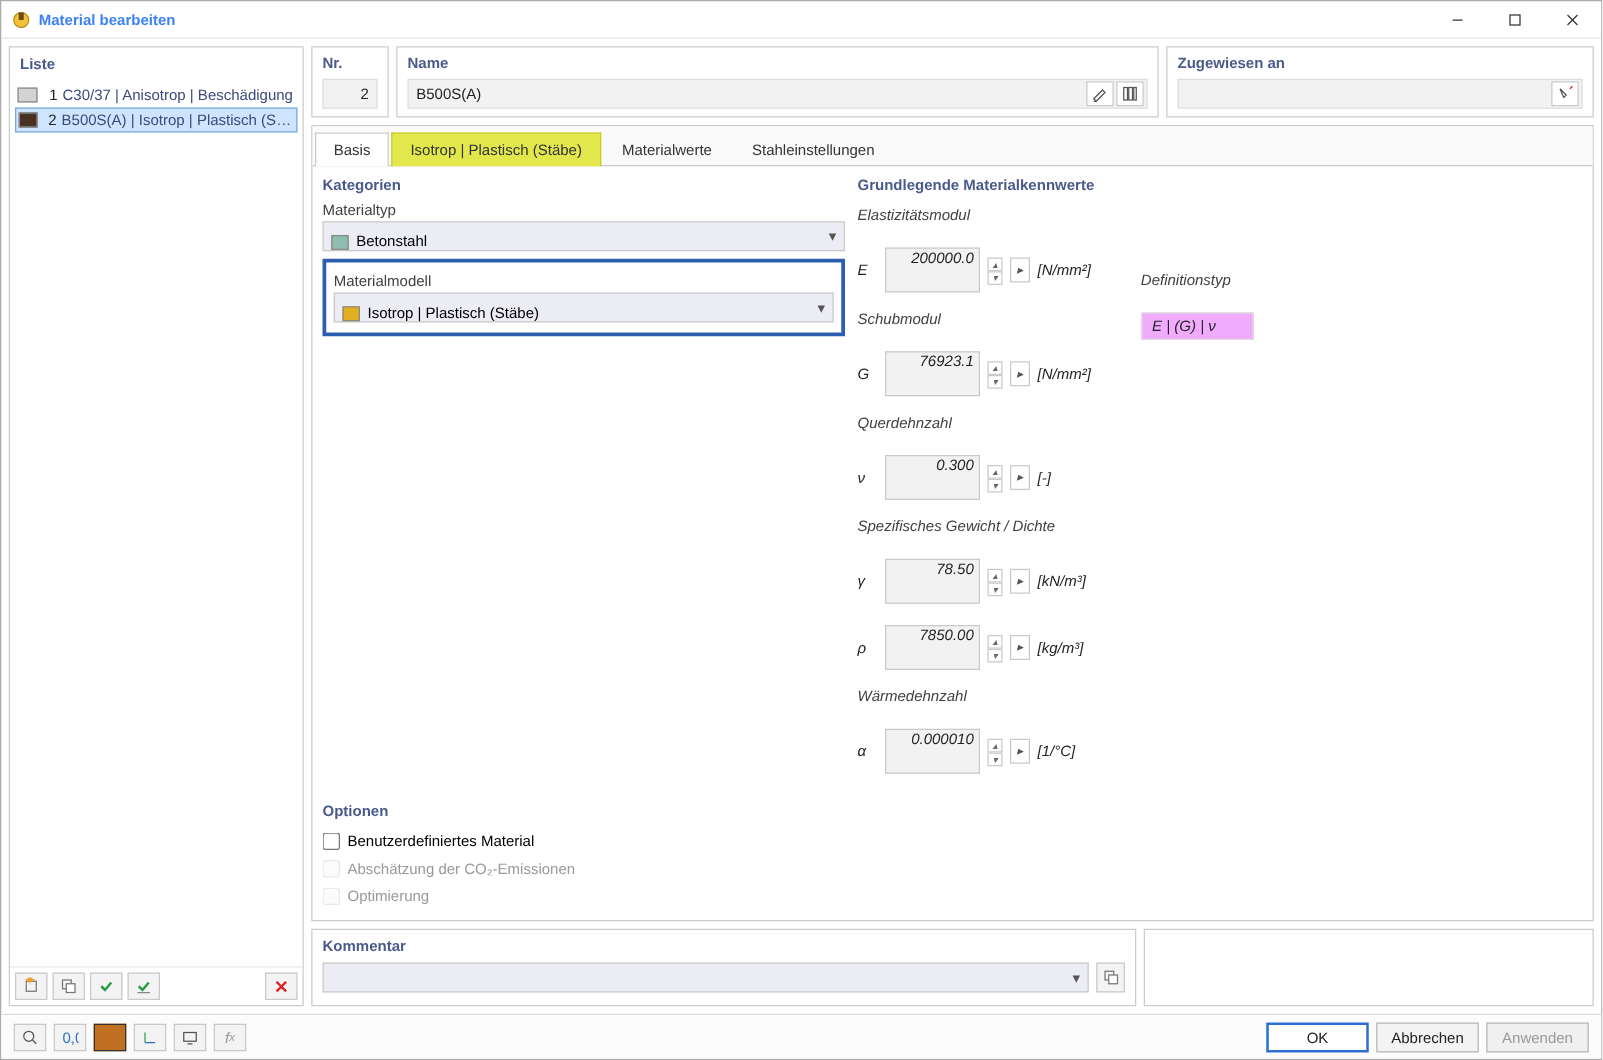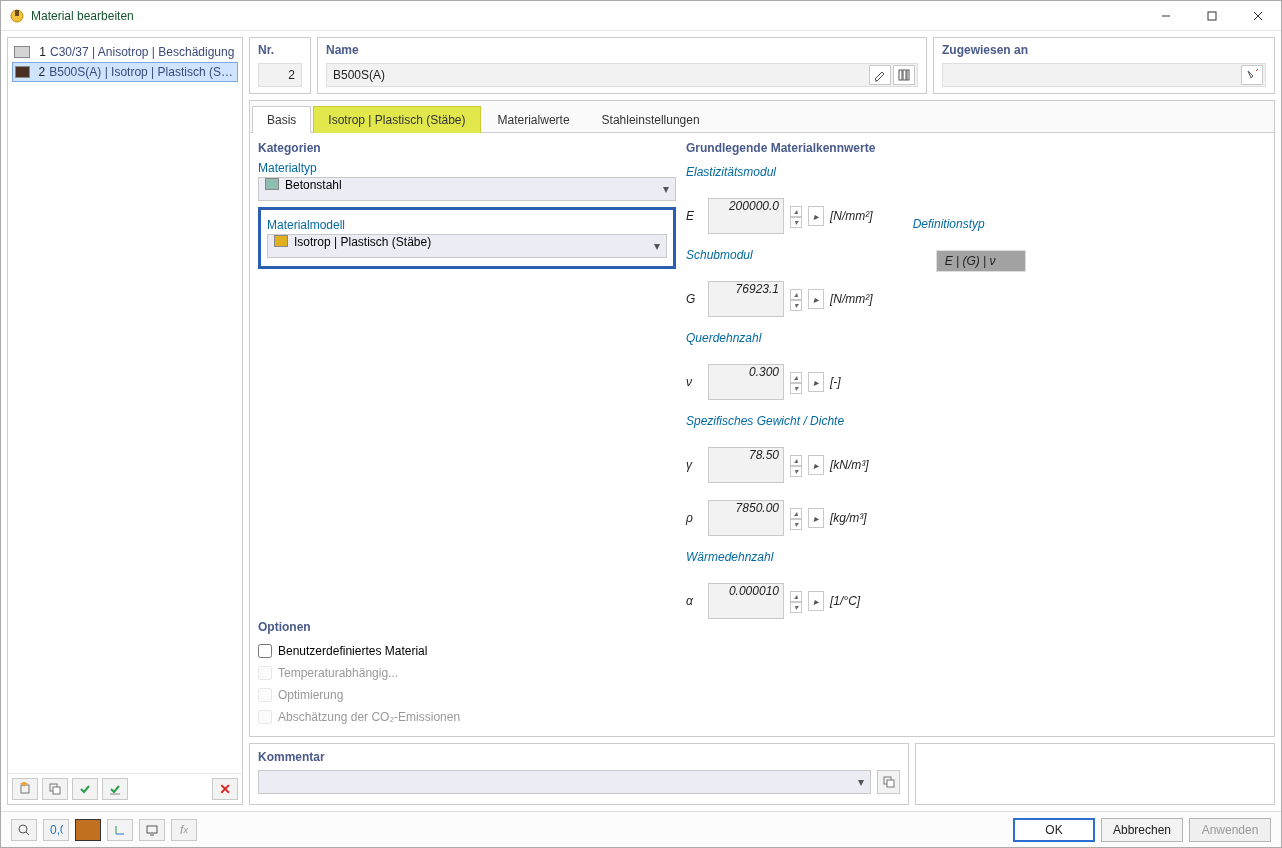--- a/index.html
+++ b/index.html
@@ -1,20 +1,20 @@
 <!DOCTYPE html>
 <html><head>
 <meta charset="utf-8">
 <style>
 * { box-sizing: border-box; margin: 0; padding: 0; font-family: "Segoe UI", Tahoma, sans-serif; font-size: 12px; }
 html, body { width: 1282px; height: 848px; background: #fff; overflow: hidden; }
 .window { width: 1282px; height: 848px; border: 1px solid #aaa; display: flex; flex-direction: column; background: #fff; }
 .titlebar { height: 30px; display: flex; align-items: center; padding: 0 0 0 8px; border-bottom: 1px solid #e5e5e5; }
 .titlebar .icon { width: 16px; height: 16px; margin-right: 6px; }
-.titlebar .title { flex: 1; color: #14532d; }
+.titlebar .title { flex: 1; color: #3b82f6; font-weight: bold; }
 .titlebar .winbtns { display: flex; }
 .titlebar .winbtn { width: 46px; height: 30px; display: flex; align-items: center; justify-content: center; color: #333; }
 
 .body { flex: 1; display: flex; flex-direction: column; padding: 6px; gap: 6px; min-height: 0; }
 
 .toprow { flex: 1; display: flex; gap: 6px; min-height: 0; }
 
 .panel { border: 1px solid #ccc; background: #fff; display: flex; flex-direction: column; }
 .panel-head { color: #4a5a8a; font-weight: 600; padding: 6px 8px 4px; }
 
@@ -49,22 +49,22 @@
 .mainpanel { flex: 1; display: flex; flex-direction: column; min-height: 0; }
 .tabs { display: flex; border-bottom: 1px solid #ccc; padding-top: 4px; gap: 2px; padding-left: 2px; background: #fafafa; }
 .tab { padding: 6px 14px; border: 1px solid transparent; border-bottom: none; position: relative; top: 1px; background: transparent; color: #333; cursor: default; }
 .tab.current { border-color: #ccc; background: #fff; }
 .tab.hl { background: #e2e84c; border: 1px solid #c8cc30; border-bottom: none; }
 
 .tabbody { flex: 1; display: flex; padding: 8px; gap: 10px; min-height: 0; }
 .leftcol { width: 418px; display: flex; flex-direction: column; gap: 6px; }
 .section { border: 1px solid #e0e0e0; padding: 6px 8px 10px; }
 .secthead { color: #4a5a8a; font-weight: 600; margin-bottom: 6px; }
-.fieldlbl { color: #0369a1; margin: 4px 0 2px; }
-.dropdown { height: 24px; border: 1px solid #c9c9c9; background: #ecedf4; display: flex; align-items: flex-start; padding: 0 6px; position: relative; }
+.fieldlbl { color: #404040; margin: 4px 0 2px; }
+.dropdown { height: 24px; border: 1px solid #c9c9c9; background: #ecedf4; display: flex; align-items: flex-end; padding: 0 6px; position: relative; }
 .dropdown .dsw { width: 14px; height: 12px; border: 1px solid #888; margin-right: 6px; display: inline-block; }
 .dropdown .chev { position: absolute; right: 6px; top: 50%; transform: translateY(-50%); color: #555; }
 .mmwrap { border: 3px solid #2d5fb0; padding: 4px 6px 8px; margin-top: 6px; }
 .spacerflex { flex: 1; border: 1px solid #e0e0e0; }
 
 .options { border: 1px solid #e0e0e0; padding: 6px 8px 10px; }
 .optrow { display: flex; align-items: center; gap: 6px; height: 22px; }
 .optrow input { width: 14px; height: 14px; }
 .optrow.dis { color: #999; }
 .optrow.dis input { opacity: 0.5; }
@@ -74,21 +74,21 @@
 .propcol { display: flex; flex-direction: column; gap: 10px; }
 .propcol.short { flex: 1; }
 .prow { display: flex; flex-direction: column; gap: 17px; font-style: italic; }
 .pline { display: flex; align-items: center; gap: 6px; }
 .sym { width: 16px; display: inline-block; color: #222; }
 .numin { width: 76px; height: 36px; border: 1px solid #c9c9c9; background: #f2f2f2; text-align: right; padding: 0 4px; color: #222; }
 .spinners { width: 12px; height: 20px; display: flex; flex-direction: column; }
 .sp { flex: 1; border: 1px solid #c9c9c9; background: #fff; display: flex; align-items: center; justify-content: center; font-size: 8px; color: #666; }
 .arrowbtn { width: 16px; height: 20px; border: 1px solid #c9c9c9; background: #fff; display: flex; align-items: center; justify-content: center; font-size: 10px; color: #555; }
 .unit { color: #222; }
-.defval { height: 22px; border: 1px solid #ddd; background: #a3a3a3; padding: 0 8px; display: flex; align-items: center; width: 90px; color: #222; margin-left: 23px; }
+.defval { height: 22px; border: 1px solid #ddd; background: #f0abfc; padding: 0 8px; display: flex; align-items: center; width: 90px; color: #222; }
 
 .commentrow { display: flex; gap: 6px; }
 .commentbox { border: 1px solid #ccc; padding: 6px 8px 10px; }
 .commentbox.left { width: 660px; }
 .commentbox.right { flex: 1; }
 .commentin { height: 24px; border: 1px solid #c9c9c9; background: #ecedf4; width: 100%; position: relative; }
 .commentin .chev { position: absolute; right: 6px; top: 4px; color: #555; }
 .commentwithbtn { display: flex; gap: 6px; align-items: center; }
 .copybtn { width: 24px; height: 24px; border: 1px solid #c9c9c9; background: #f3f3f3; display: flex; align-items: center; justify-content: center; }
 
@@ -130,20 +130,21 @@
             <line x1="9" y1="1" x2="1" y2="9" stroke="#333"></line>
           </svg>
         </div>
     </div>
   </div>
 
   <div class="body">
     <div class="toprow">
 
       <div class="panel listpanel">
+        <div class="panel-head">Liste</div>
         <div class="listbody">
           <div class="listrow">
             <span class="sw" style="background:#d4d4d4"></span>
             <span class="num">1</span>
             <span class="txt">C30/37 | Anisotrop | Beschädigung</span>
           </div>
           <div class="listrow sel">
             <span class="sw" style="background:#4a3020"></span>
             <span class="num">2</span>
             <span class="txt">B500S(A) | Isotrop | Plastisch (Stäbe)</span>
@@ -251,29 +252,25 @@
               <div class="spacerflex" style="border:none"></div>
 
               <div class="options" style="border:none;padding:0;margin-top:30px;">
                 <div class="secthead">Optionen</div>
                 <div class="optrow">
                   <input type="checkbox" style="">
                   <span>Benutzerdefiniertes Material</span>
                 </div>
                 <div class="optrow dis">
                   <input type="checkbox" disabled="" style="">
-                  <span>Temperaturabhängig...</span>
+                  <span>Abschätzung der CO₂-Emissionen</span>
                 </div>
                 <div class="optrow dis">
                   <input type="checkbox" disabled="" style="">
                   <span>Optimierung</span>
-                </div>
-                <div class="optrow dis">
-                  <input type="checkbox" disabled="" style="">
-                  <span>Abschätzung der CO₂-Emissionen</span>
                 </div>
               </div>
             </div>
 
             <div class="rightpane" style="border:none;padding:0;">
               <div class="secthead">Grundlegende Materialkennwerte</div>
               <div class="grid2">
                 <div class="propcol">
                   <div class="prow">
                     <div class="fieldlbl">Elastizitätsmodul</div>

